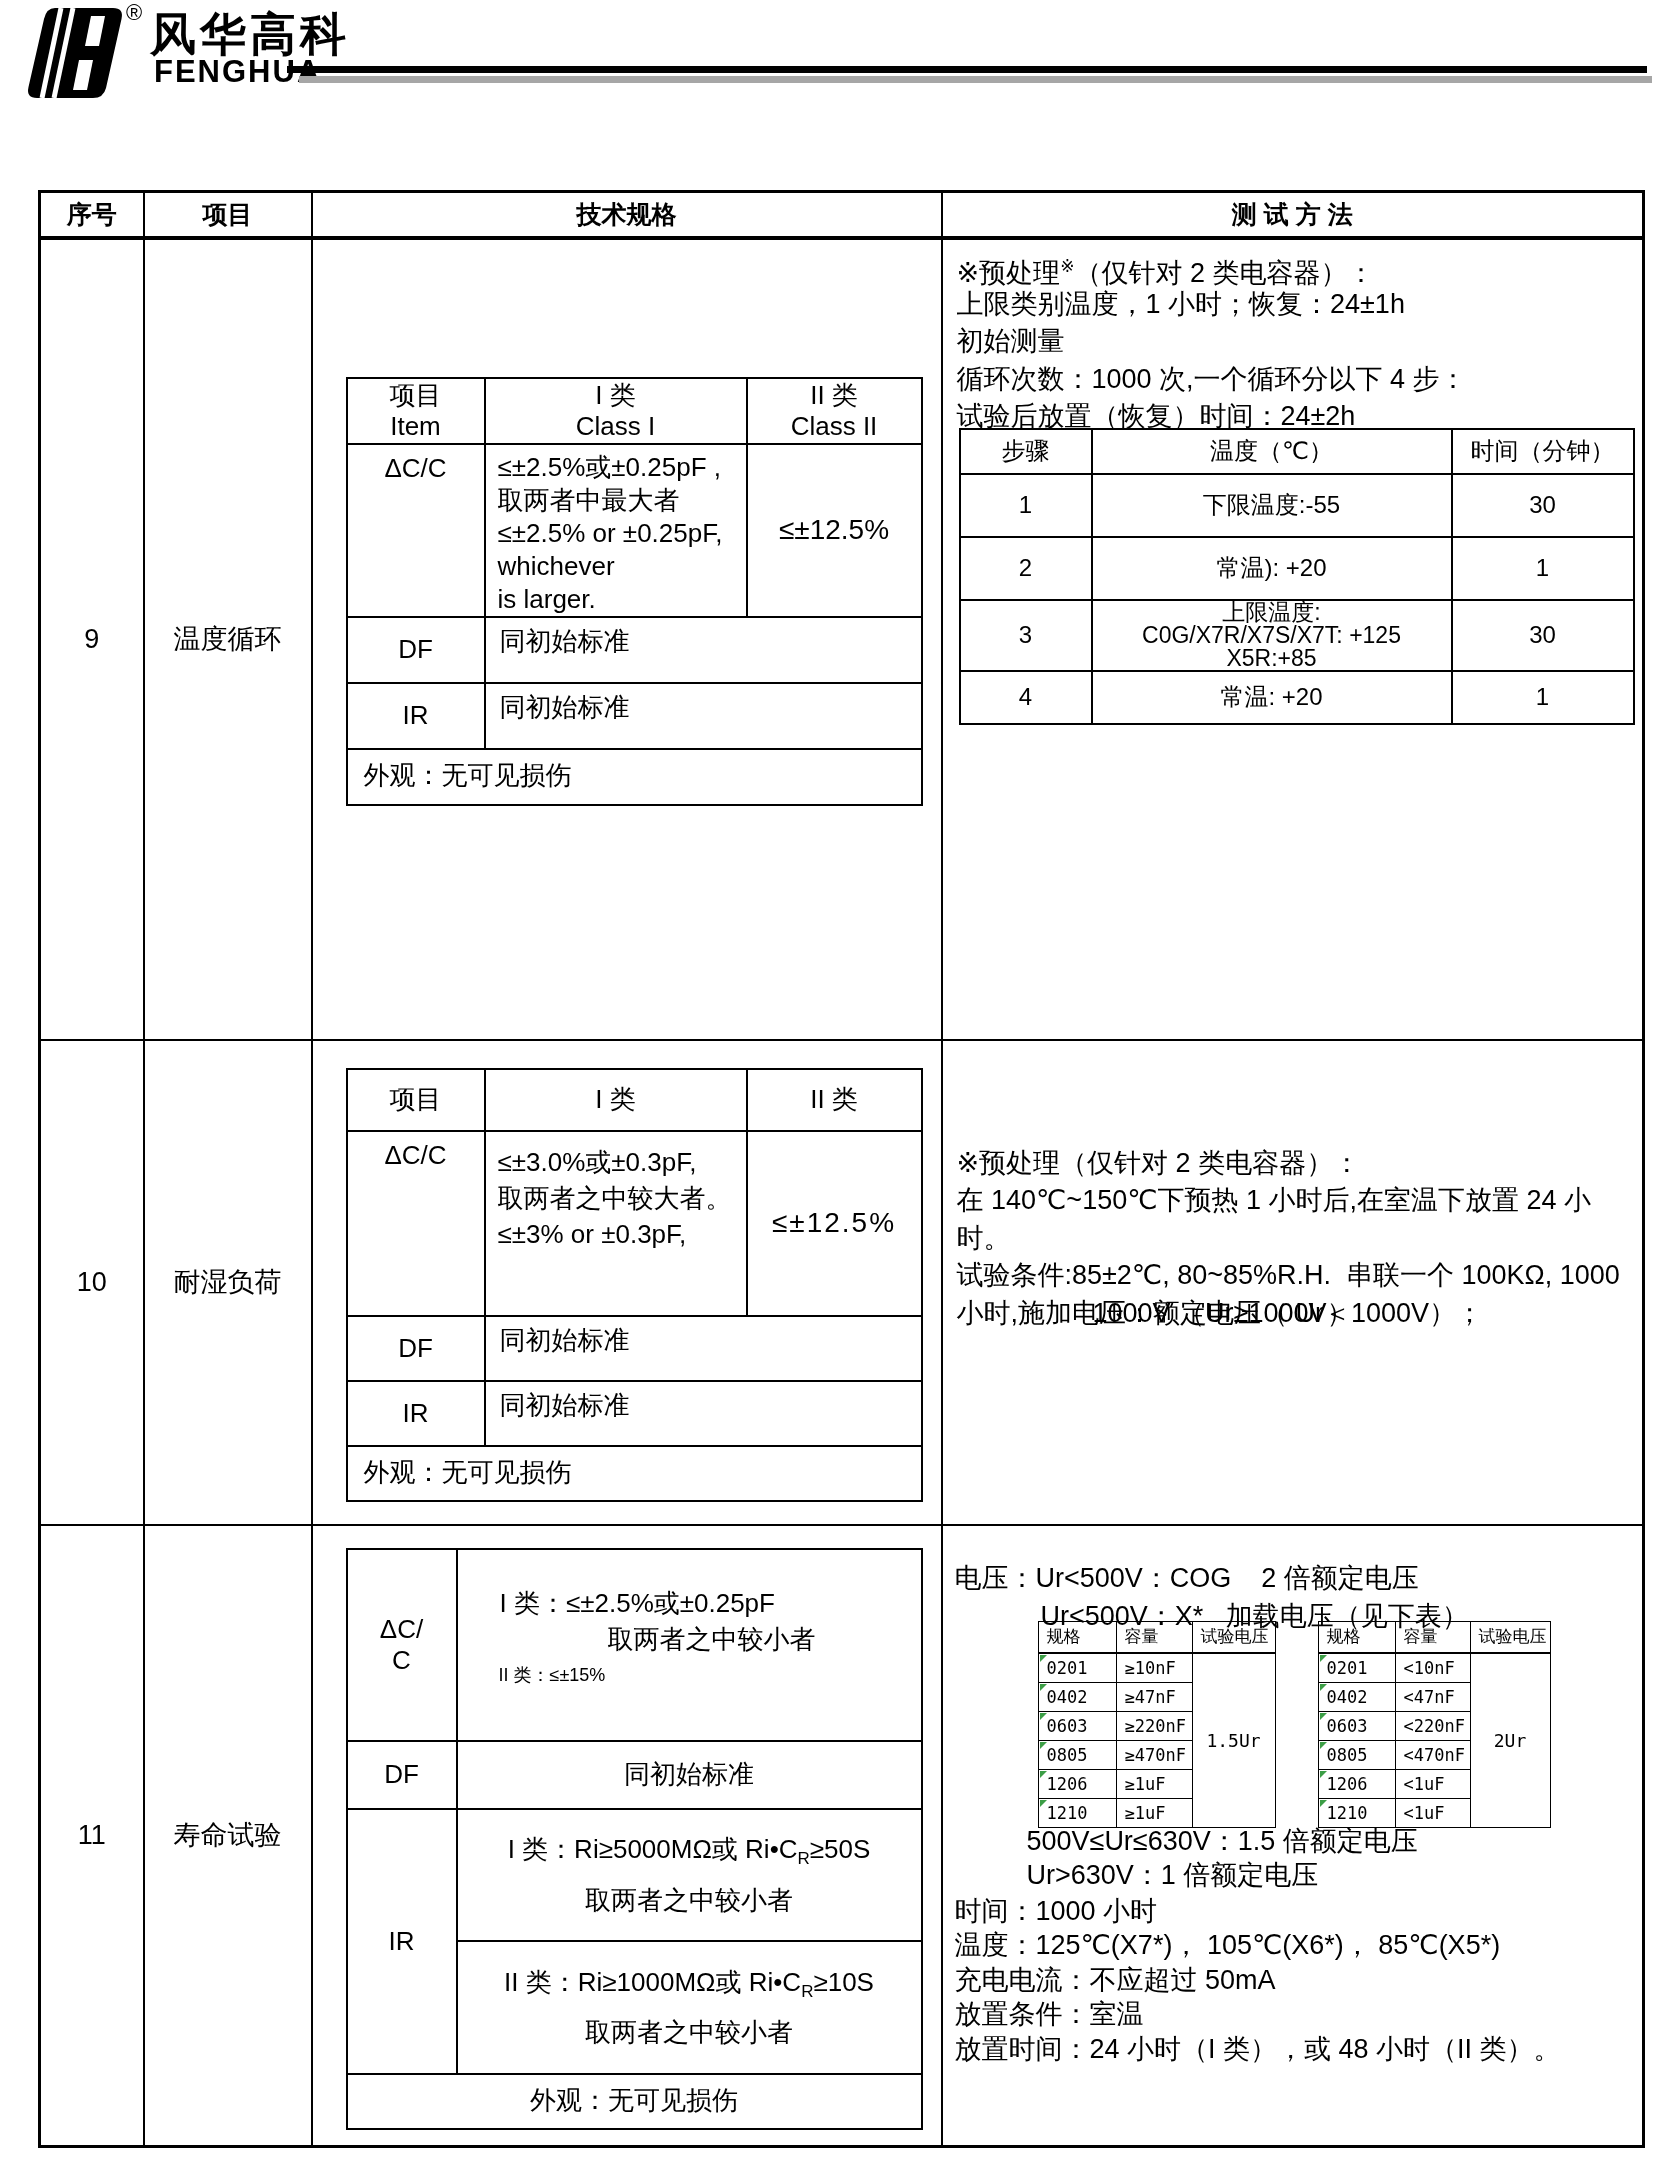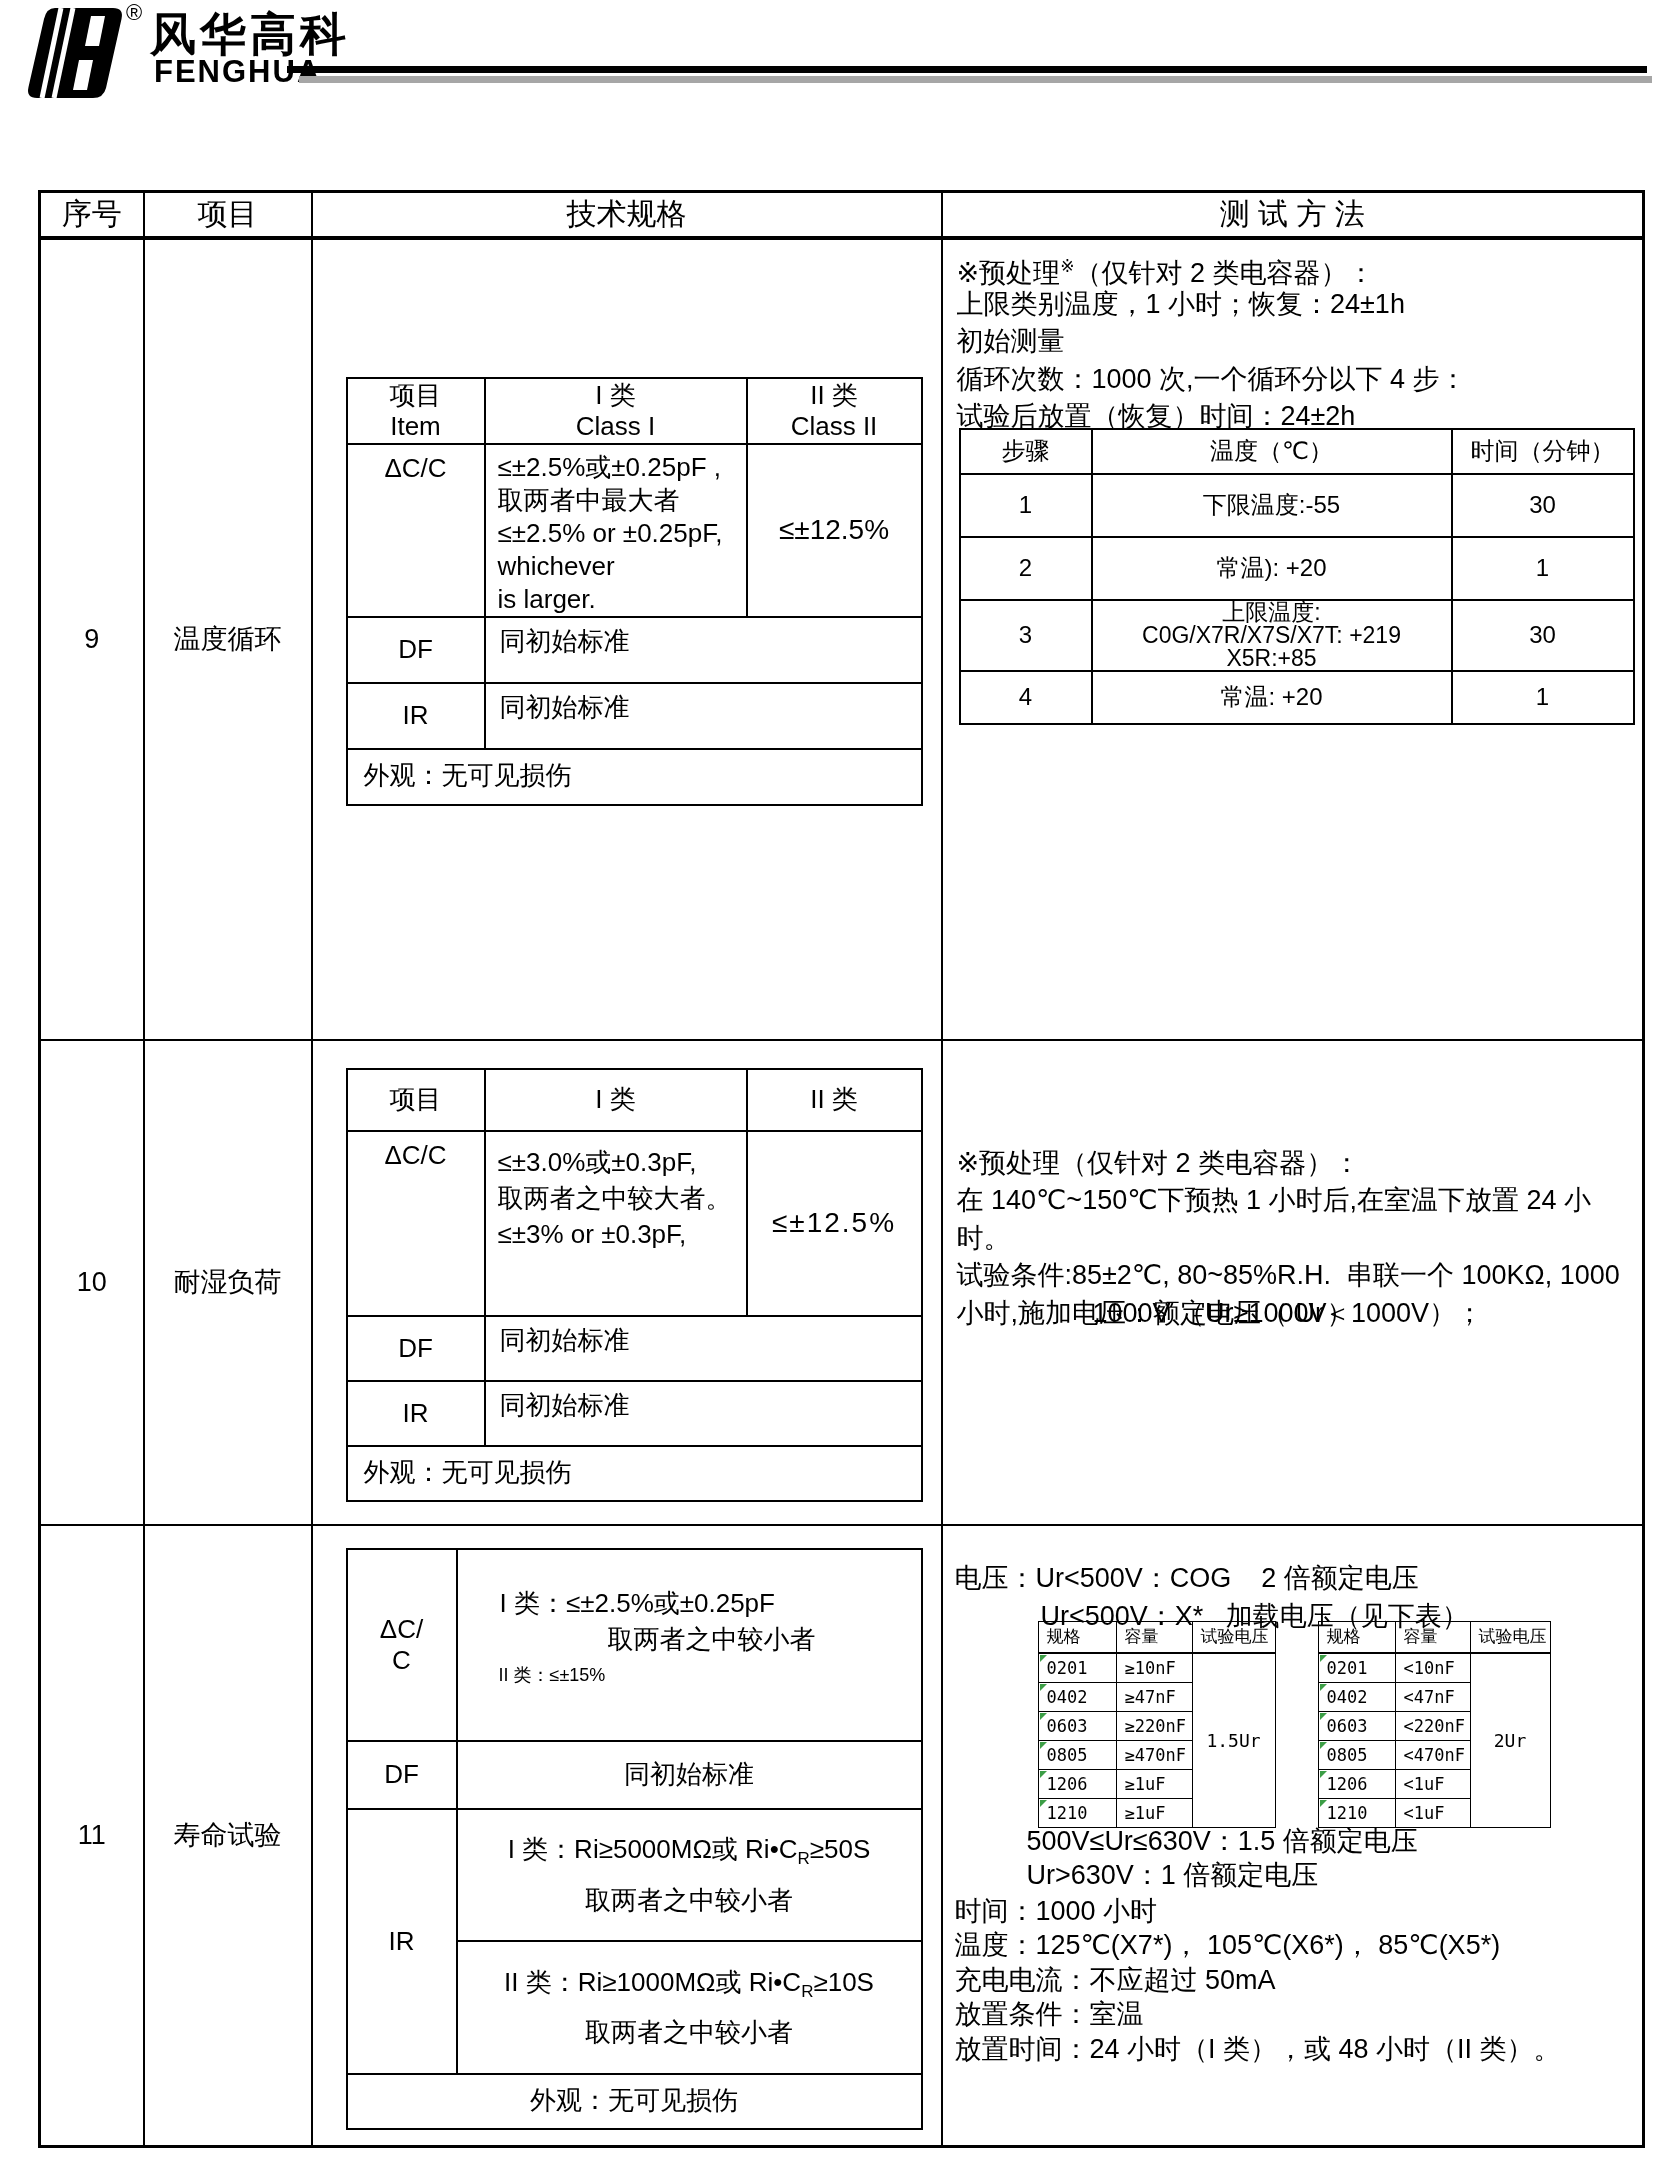--- a/index.html
+++ b/index.html
@@ -16,21 +16,21 @@
   .brand-en{left:154px;top:54px;font-size:31px;font-weight:700;letter-spacing:2px;}
   .rule-black{left:287px;top:66px;width:1360px;height:7px;background:#000;}
   .rule-gray{left:299px;top:76px;width:1353px;height:7px;background:#a6a6a6;}
   .doc-title{left:900px;top:12px;width:748px;text-align:right;
              font-family:"Liberation Serif","DejaVu Serif",serif;font-weight:700;font-size:50px;}
 
   
   table.outer{position:absolute;left:38px;top:190px;border-collapse:collapse;table-layout:fixed;
               border:3px solid #000;}
   table.outer th,table.outer td{border:2px solid #000;padding:0;}
-  table.outer thead th{border-bottom:4px solid #000;font-weight:400;font-size:30px;}
+  table.outer thead th{border-bottom:4px solid #000;font-weight:700;font-size:25px;}
   td.no-cell,td.item-cell{text-align:center;vertical-align:middle;font-size:27px;}
   td.body-cell{vertical-align:top;}
 
   
   table.ct{border-collapse:collapse;table-layout:fixed;position:absolute;}
   table.ct td{border:2px solid #000;font-size:26px;}
   .ct .hd{text-align:center;vertical-align:middle;line-height:31px;}
   .ct .lbl{text-align:center;vertical-align:middle;}
   .ct .lbl-top{text-align:center;vertical-align:top;padding-top:8px;}
   .ct .val-top{vertical-align:top;padding:6px 10px 0 14px;}
@@ -171,21 +171,21 @@
                 <td>30</td>
               </tr>
               <tr style="height:63px">
                 <td>2</td>
                 <td>常温): +20</td>
                 <td>1</td>
               </tr>
               <tr style="height:69px">
                 <td>3</td>
                 <td class="multi pre">上限温度:
-C0G/X7R/X7S/X7T: +219
+C0G/X7R/X7S/X7T: +125
 X5R:+85</td>
                 <td>30</td>
               </tr>
               <tr style="height:53px">
                 <td>4</td>
                 <td>常温: +20</td>
                 <td>1</td>
               </tr>
             </tbody>
               </table>

